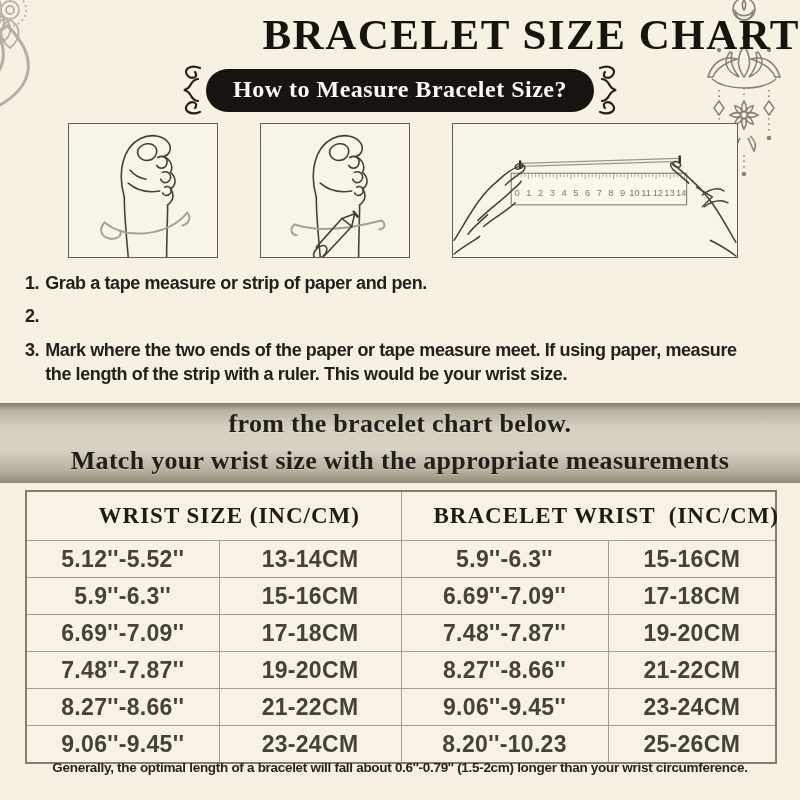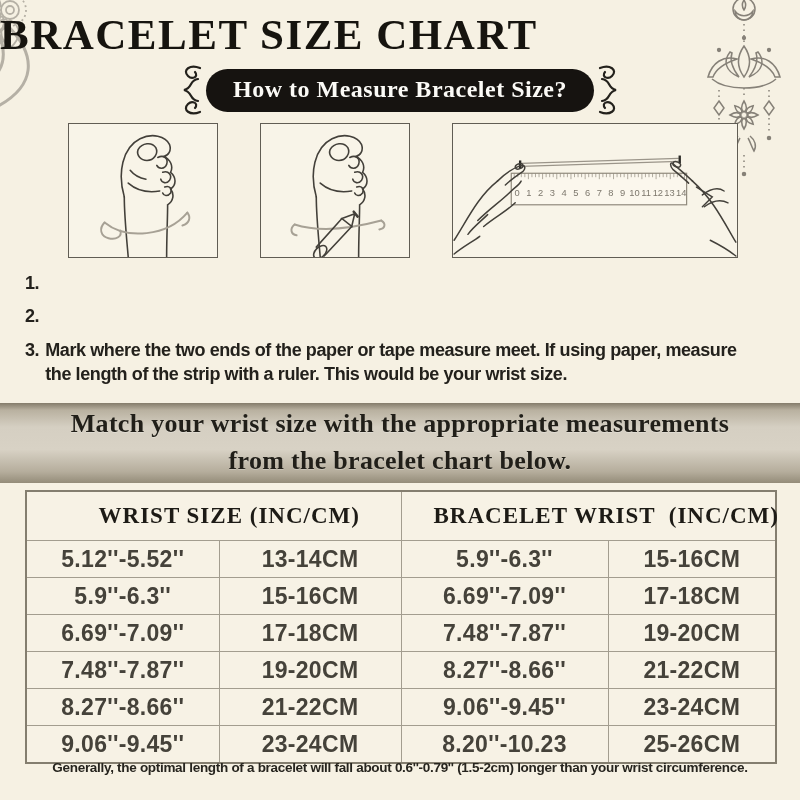--- a/index.html
+++ b/index.html
@@ -5,21 +5,21 @@
   html,body{margin:0;padding:0;}
   body{width:800px;height:800px;overflow:hidden;}
   .page{position:relative;width:800px;height:800px;background:#f6f1e3;
         font-family:"Liberation Sans",sans-serif;overflow:hidden;}
 
   
   .mandala{position:absolute;left:-34px;top:-34px;pointer-events:none;}
   .lotus{position:absolute;left:688px;top:0;pointer-events:none;}
 
   
-  .title{position:absolute;top:10px;left:0;width:100%;text-align:left;
+  .title{position:absolute;top:10px;left:0;width:100%;text-align:right;
          font-family:"Liberation Serif",serif;font-weight:700;font-size:43px;
          letter-spacing:1.5px;color:#16140f;}
 
   
   .pill-row{position:absolute;top:66px;left:0;width:100%;height:48px;
             display:flex;justify-content:center;align-items:center;gap:0;}
   .pill{background:#161310;color:#fbfaf6;border-radius:24px;
         font-family:"Liberation Serif",serif;font-weight:700;font-size:24px;
         letter-spacing:0.5px;padding:7px 27px 9px;}
 
@@ -258,36 +258,37 @@
           <path d="M254,84 C262,78 270,76 278,80"></path>
           <path d="M286,134 C276,126 268,122 260,118"></path>
         </g>
       </svg>
     </div>
   </div>
 
   <div class="instructions">
     <div class="ins-item">
       <span class="ins-num">1.</span>
+      <span class="ins-text">Grab a tape measure or strip of paper and pen.</span>
     </div>
     <div class="ins-item">
       <span class="ins-num">2.</span>
     </div>
     <div class="ins-item">
       <span class="ins-num">3.</span>
       <span>
         <span class="ins-text">Mark where the two ends of the paper or tape measure meet. If using paper, measure</span><br>
         <span class="ins-text2">the length of the strip with a ruler. This would be your wrist size.</span>
       </span>
     </div>
   </div>
 
   <div class="banner">
+    <div>from the bracelet chart below.</div>
     <div>Match your wrist size with the appropriate measurements</div>
-    <div>from the bracelet chart below.</div>
   </div>
 
   <table class="size-table">
     <colgroup>
         <col class="c1">
         <col class="c2">
         <col class="c3">
         <col class="c4">
       </colgroup>
     <thead>

